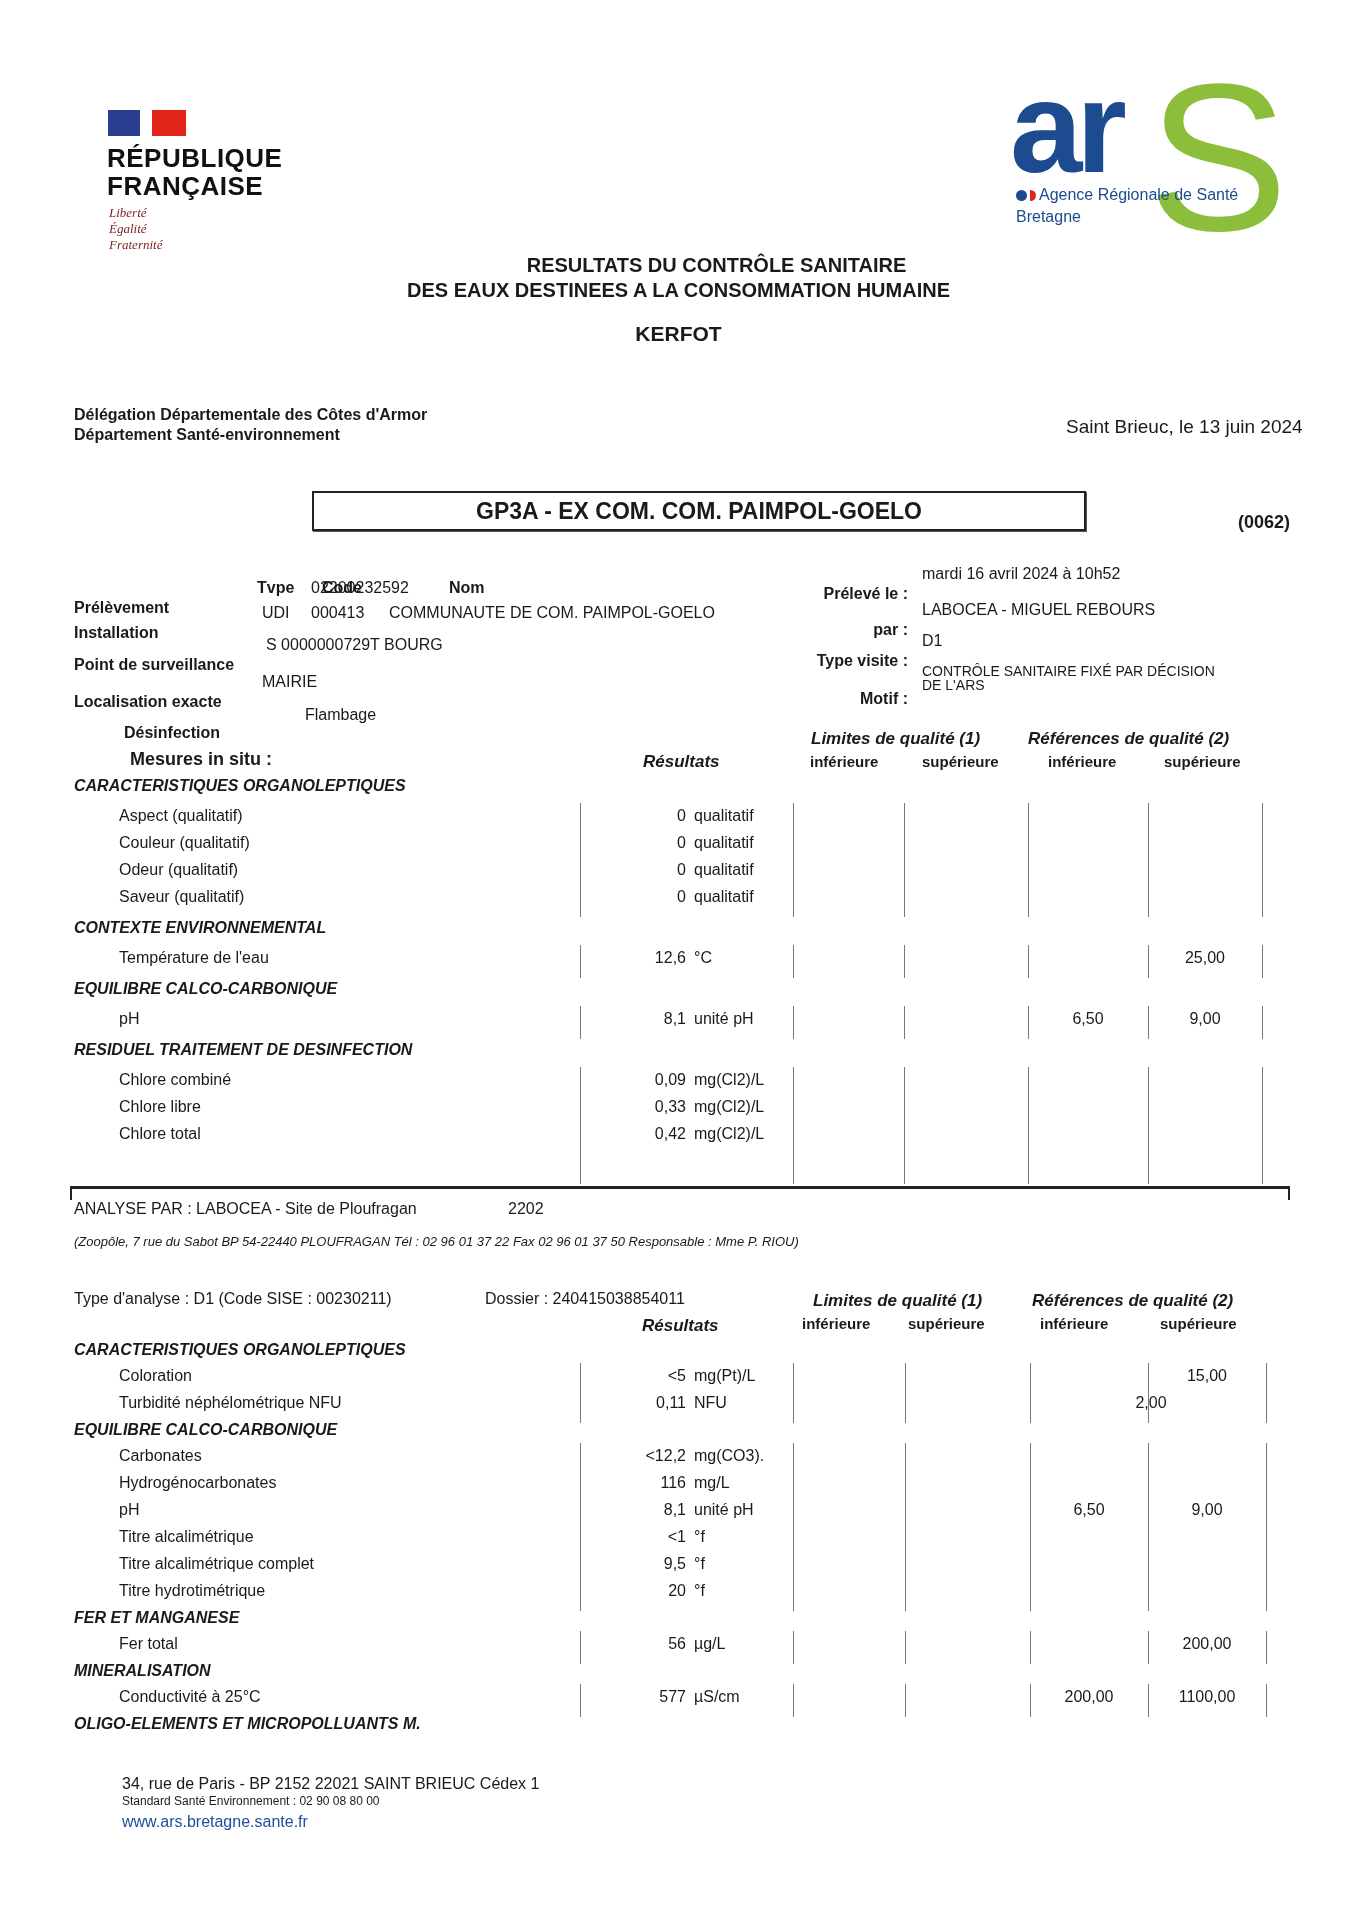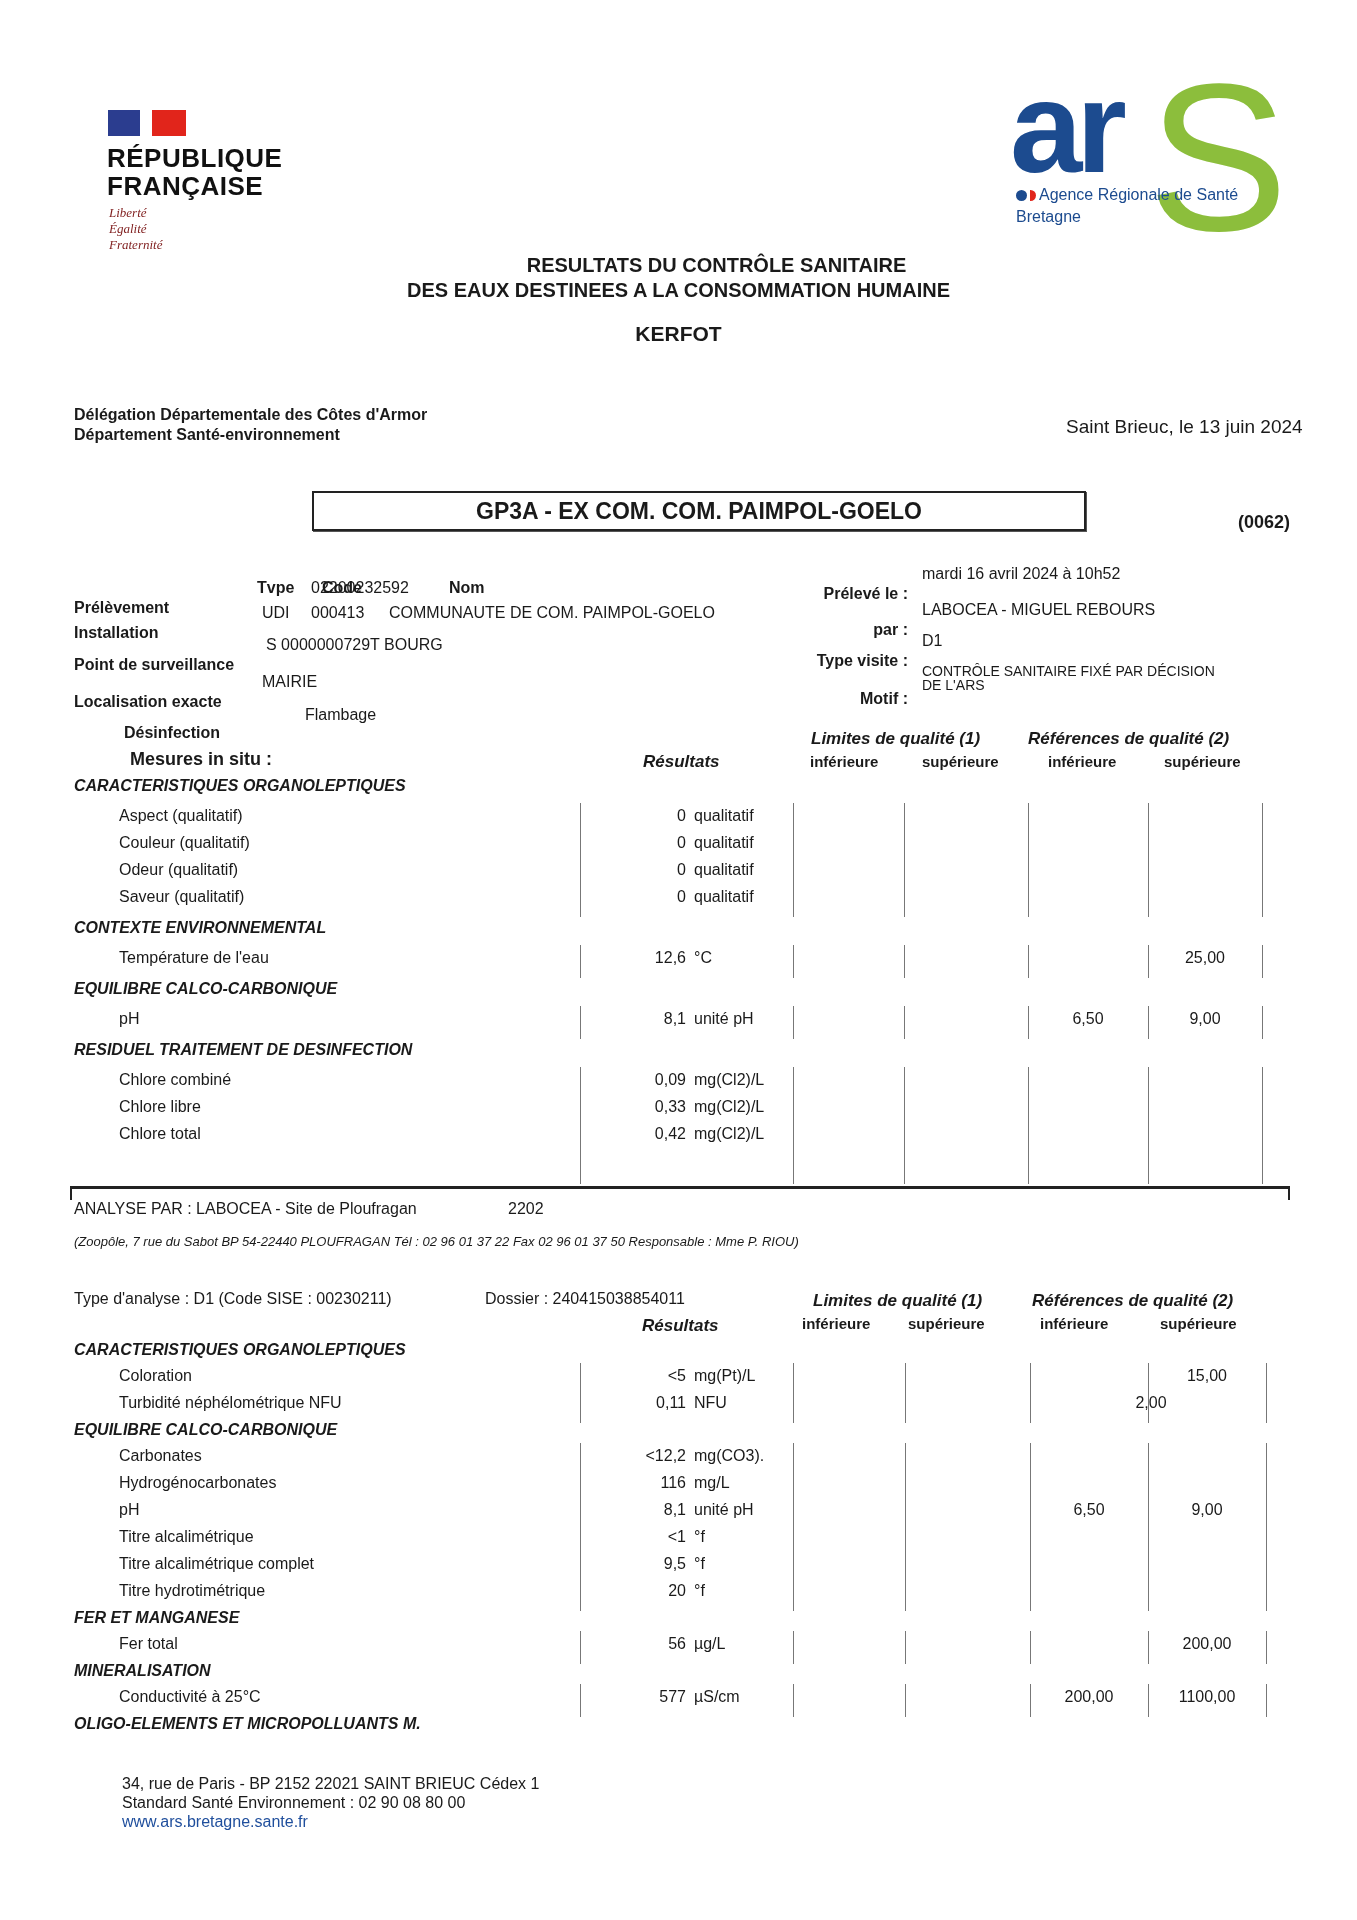--- a/index.html
+++ b/index.html
@@ -312,14 +312,14 @@
     <div class="vline" style="left: 580px; top: 1684px; height: 33px;"></div>
     <div class="vline" style="left: 793px; top: 1684px; height: 33px;"></div>
     <div class="vline" style="left: 905px; top: 1684px; height: 33px;"></div>
     <div class="vline" style="left: 1030px; top: 1684px; height: 33px;"></div>
     <div class="vline" style="left: 1148px; top: 1684px; height: 33px;"></div>
     <div class="vline" style="left: 1266px; top: 1684px; height: 33px;"></div>
     <div class="abs sec" style="left: 74px; top: 1715px;">OLIGO-ELEMENTS ET MICROPOLLUANTS M.</div>
   </div>
 
 <div class="abs" style="left:122px; top:1775px; font-size:16px;">34, rue de Paris - BP 2152 22021 SAINT BRIEUC Cédex 1</div>
-<div class="abs" style="left:122px; top:1794px; font-size:16px;">Standard Santé Environnement : 02 90 08 80 00</div>
+<div class="abs" style="left:122px; top:1794px; font-size:12px;">Standard Santé Environnement : 02 90 08 80 00</div>
 <a class="abs link" style="left:122px; top:1813px; font-size:16px; text-decoration:none;">www.ars.bretagne.sante.fr</a>
 
 </body></html>

